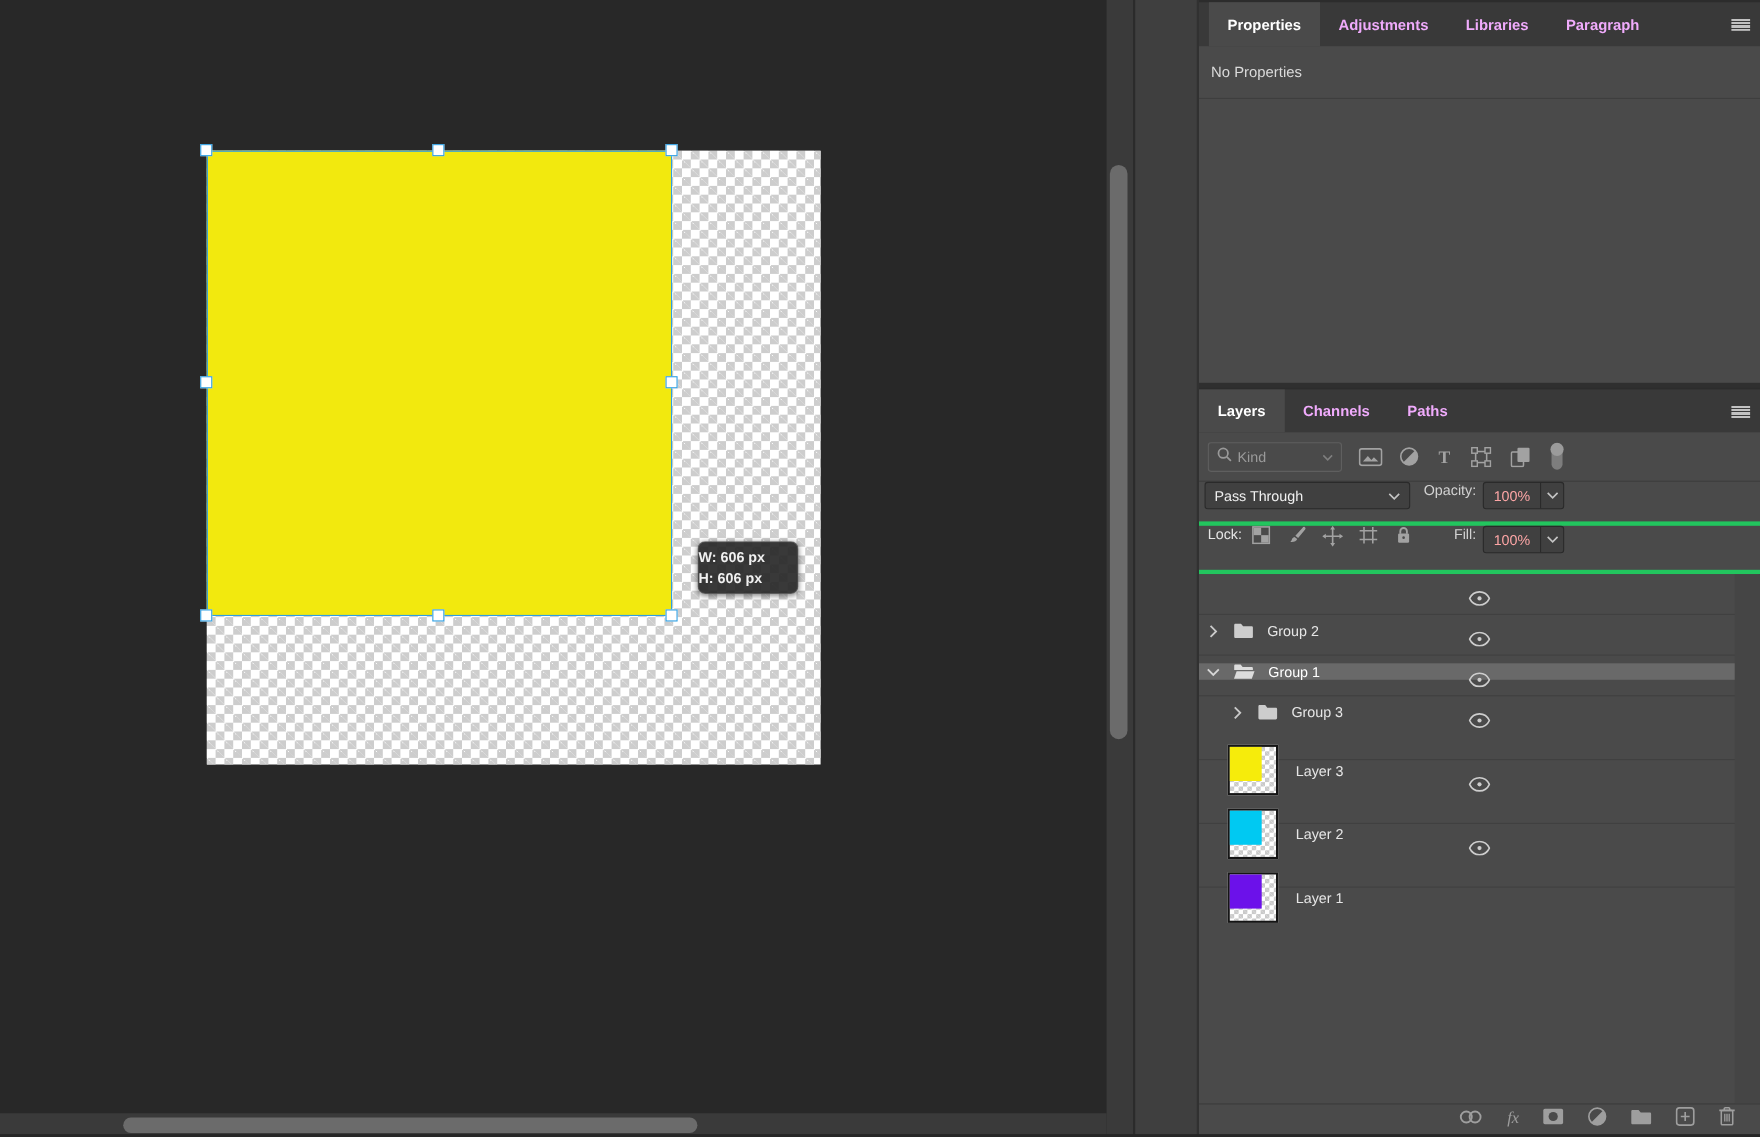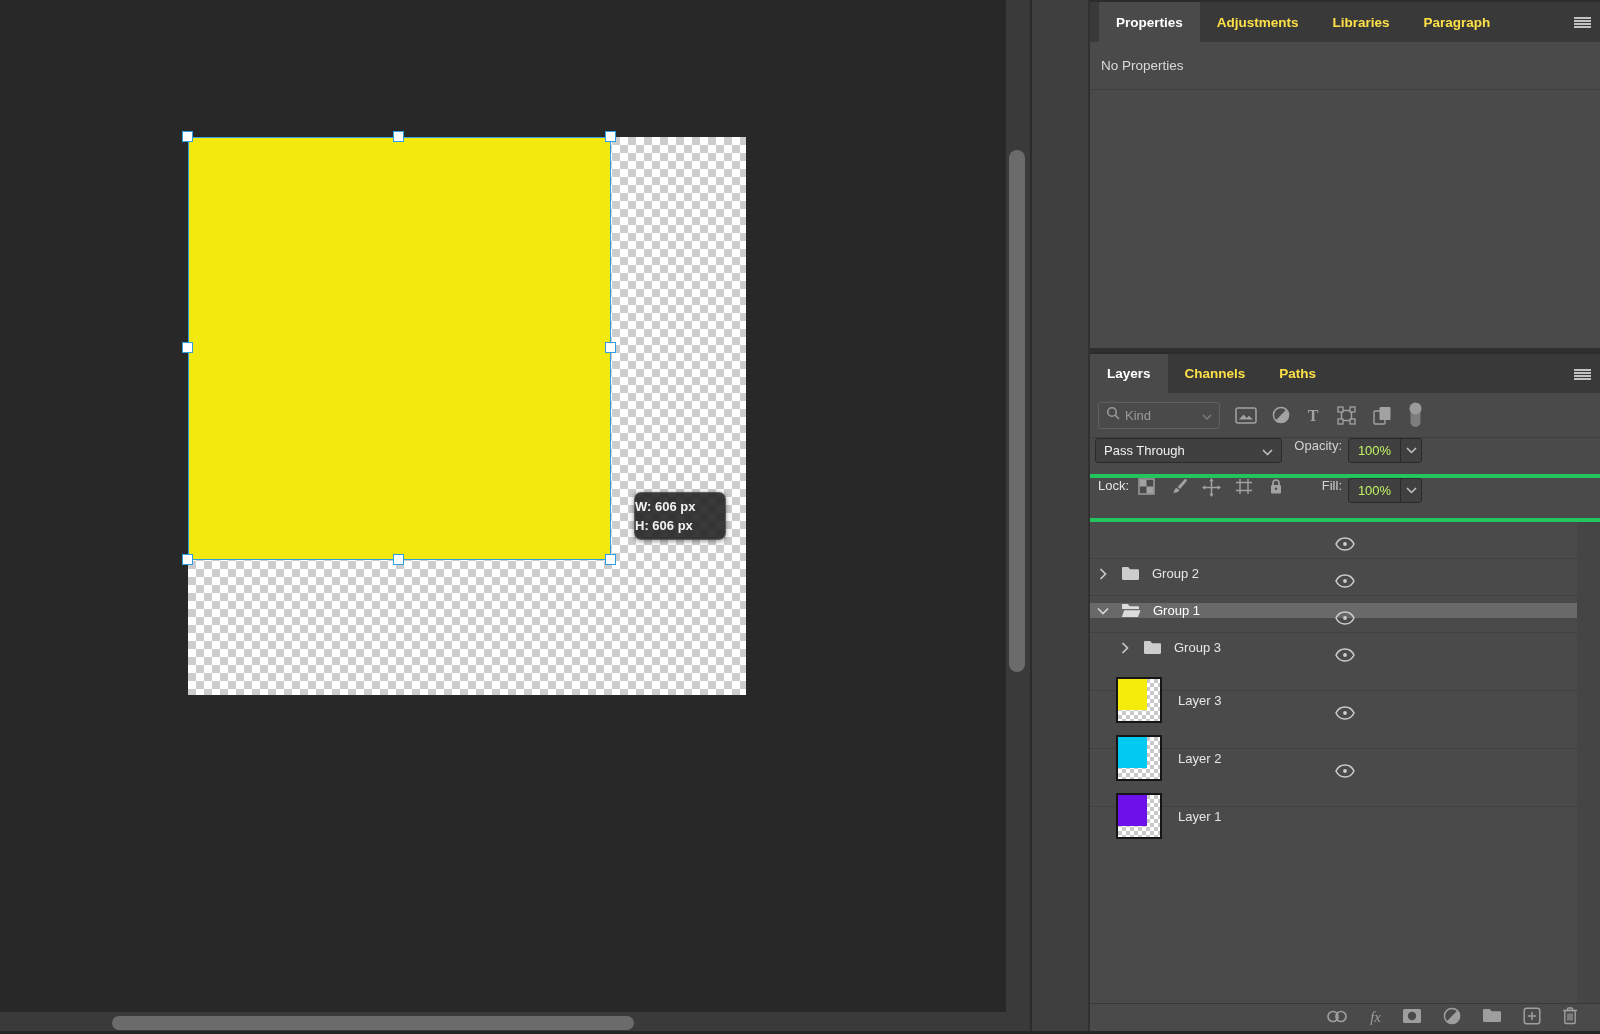--- a/index.html
+++ b/index.html
@@ -40,21 +40,21 @@
   
   .gutter{position:absolute;left:1030px;top:0;width:60px;height:1034px;background:#3f3f3f;
           border-left:2px solid #2b2b2b;border-right:2px solid #313131;box-sizing:border-box;}
 
   
   .panels{position:absolute;left:1090px;top:0;width:510px;height:1034px;background:#4a4a4a;}
   .tabbar{position:relative;height:42px;background:#393939;border-top:2px solid #2c2c2c;
           box-sizing:border-box;display:flex;align-items:stretch;}
   .tabbar.short{height:41px;}
   .tab{display:flex;align-items:center;padding:0 17px;font-size:13.5px;font-weight:bold;
-       color:#fde047;white-space:nowrap;}
+       color:#f0abfc;white-space:nowrap;}
   .tab.active{background:#4a4a4a;color:#fff;}
   .props-tabs .tab:first-child{margin-left:9px;}
   .hamburger{position:absolute;right:9px;top:15px;width:17px;height:11px;
     background:repeating-linear-gradient(to bottom,#c2c2c2 0 2px,transparent 2px 3px);}
 
   .props-empty{height:48px;border-bottom:1px solid #3e3e3e;display:flex;align-items:center;
                padding-left:11px;font-size:13.5px;color:#dadada;box-sizing:border-box;}
   .props-space{height:258px;}
   .group-sep{height:4px;background:#2f2f2f;}
 
@@ -67,21 +67,21 @@
   .fi4{margin-left:16px}.fi5{margin-left:17px}.fi6{margin-left:17px}
 
   .blend-row,.lock-row{display:flex;align-items:flex-start;border-bottom:4px solid #22c55e;box-sizing:border-box;}
   .blend-row{height:40px}.lock-row{height:44px}
   .blend-select{margin-left:5px;width:187px;height:25px;background:#404040;border:1px solid #2a2a2a;
     border-radius:3px;display:flex;align-items:center;box-sizing:border-box;padding:0 8px;}
   .blend-select .val{flex:1;font-size:13px;color:#f0f0f0;}
   .fld-label{font-size:13px;color:#d2d2d2;margin-left:auto;}
   .value-box{margin-left:6px;margin-right:178px;width:74px;height:25px;background:#404040;
     border:1px solid #2a2a2a;border-radius:3px;display:flex;box-sizing:border-box;}
-  .value-box .val{flex:1;display:flex;align-items:center;justify-content:center;font-size:13px;color:#bef264;}
+  .value-box .val{flex:1;display:flex;align-items:center;justify-content:center;font-size:13px;color:#fca5a5;}
   .value-box .chev{width:20px;border-left:1px solid #2a2a2a;display:flex;align-items:center;justify-content:center;}
   .lock-label{margin-left:8px;font-size:13px;color:#e5e5e5;}
   .li{display:flex;align-items:center;justify-content:center;}
   .li1{margin-left:9px}.li2{margin-left:16px}.li3{margin-left:14px}.li4{margin-left:14px}.li5{margin-left:16px}
 
   .layer-list{position:relative;height:481px;background:#4a4a4a;overflow:hidden;}
   .list-gutter{position:absolute;right:0;top:0;width:23px;height:100%;background:#454545;z-index:5;}
   .row{display:flex;align-items:center;border-bottom:1px solid #404040;box-sizing:border-box;flex-direction:column;}
   .row.group{height:37px}.row.layer{height:58px}
   .eye-cell{flex:0 0 44px;align-self:stretch;display:flex;align-items:center;justify-content:center;

